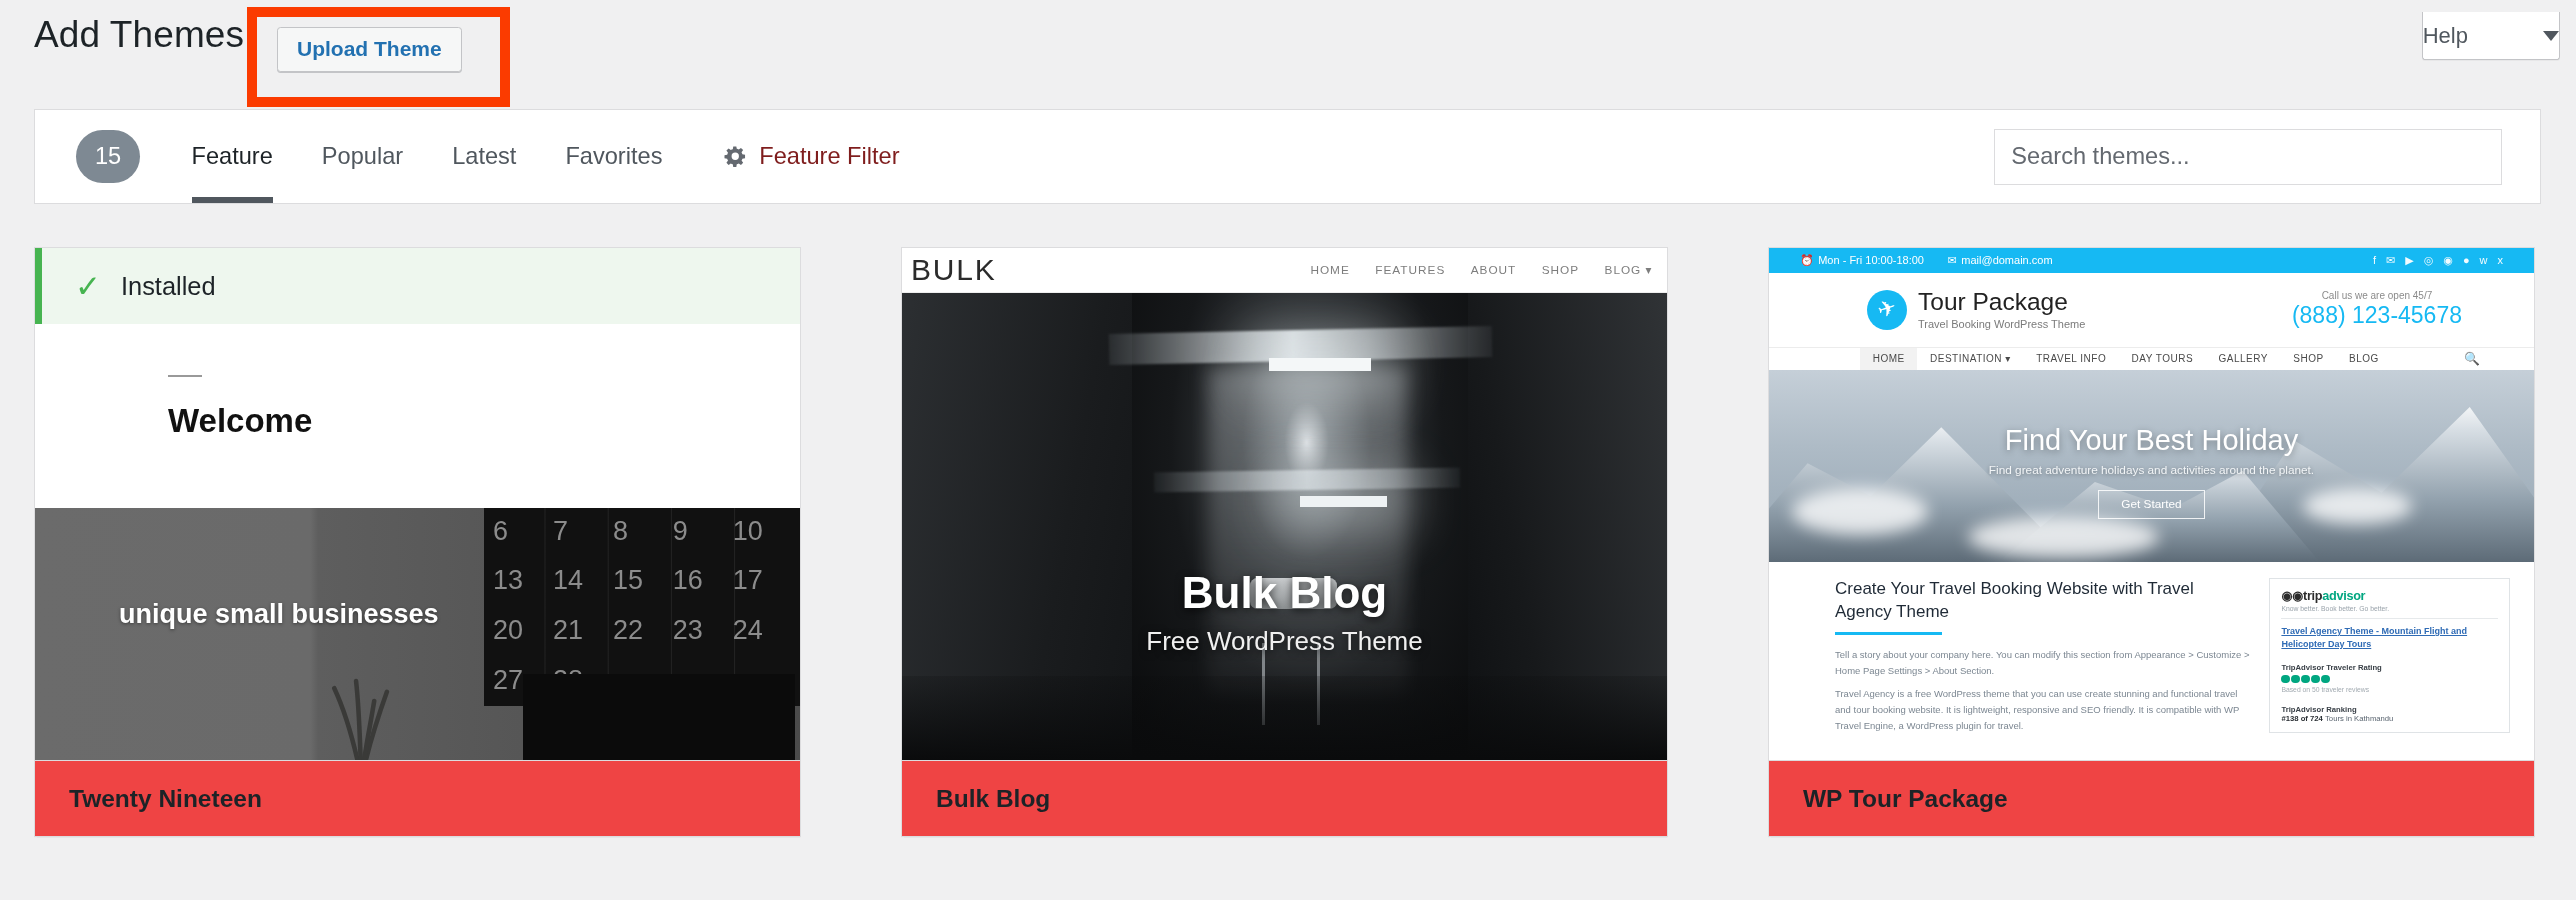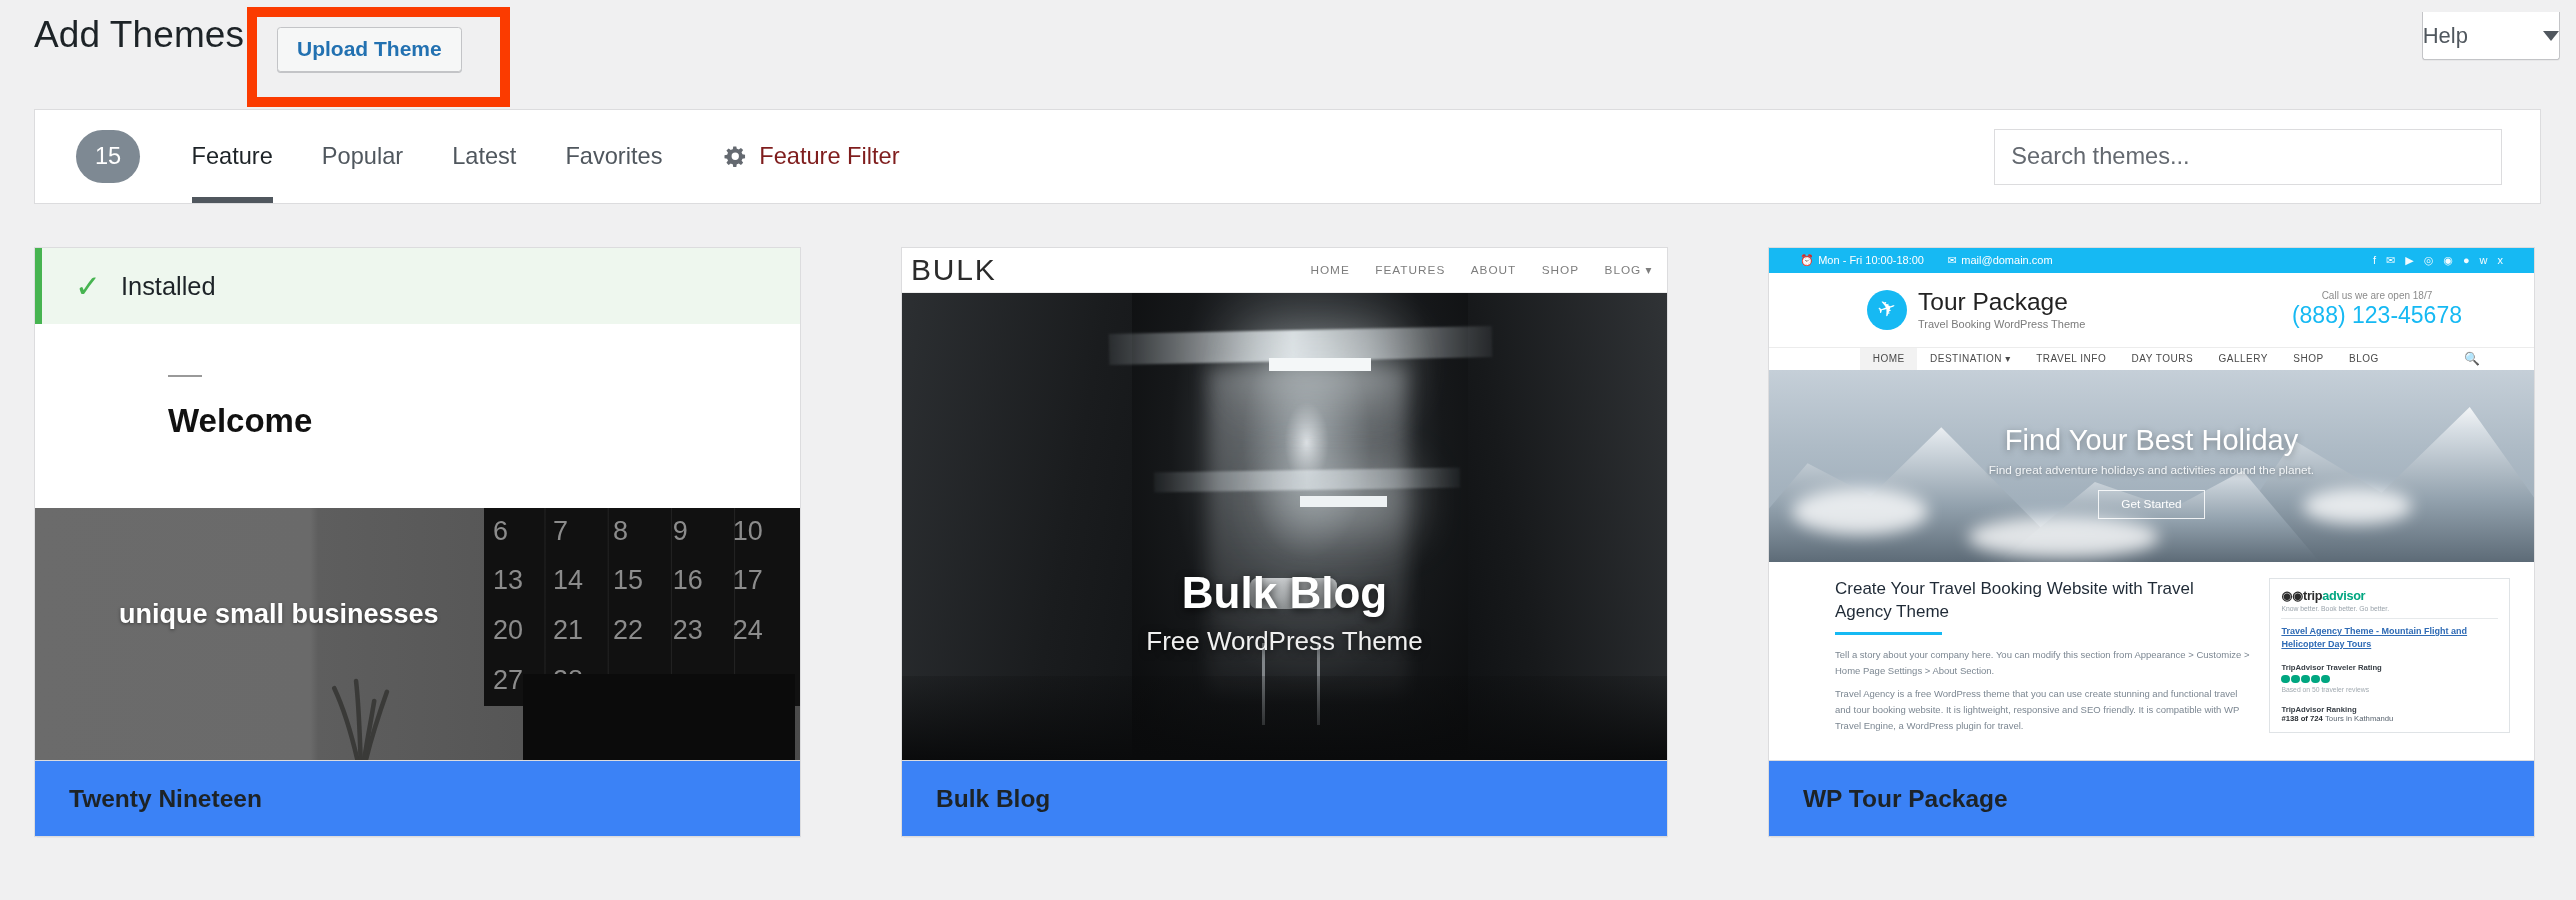--- a/index.html
+++ b/index.html
@@ -133,21 +133,21 @@
     position: relative;
     width: 100%; height: 513px;
     overflow: hidden;
     background: #fff;
     border-bottom: 0.9px solid #dcdcde;
   }
   .theme-name-bar {
     height: 75px;
     display: flex; align-items: center;
     padding: 0 34px;
-    background: #3b82f6;
+    background: #ef4444;
   }
   .theme-name { font-size: 24.5px; font-weight: bold; color: #1d2327; }
 
   
   .installed-notice {
     position: absolute; left: 0; top: 0; right: 0;
     height: 76px; z-index: 5;
     background: #eef7ee;
     border-left: 7.3px solid #46b450;
     display: flex; align-items: center;
@@ -591,21 +591,21 @@
 
         <div class="tp-head">
           <div class="tp-brand">
             <span class="tp-logo-circle"></span>
             <span>
               <div class="tp-brand-name">Tour Package</div>
               <div class="tp-brand-sub">Travel Booking WordPress Theme</div>
             </span>
           </div>
           <div class="tp-phone-wrap">
-            <div class="tp-phone-label">Call us we are open 18/7</div>
+            <div class="tp-phone-label">Call us we are open 45/7</div>
             <div class="tp-phone">(888) 123-45678</div>
           </div>
         </div>
 
         <div class="tp-nav">
           <span class="item active">HOME</span>
           <span class="item">DESTINATION ▾</span>
           <span class="item">TRAVEL INFO</span>
           <span class="item">DAY TOURS</span>
           <span class="item">GALLERY</span>

